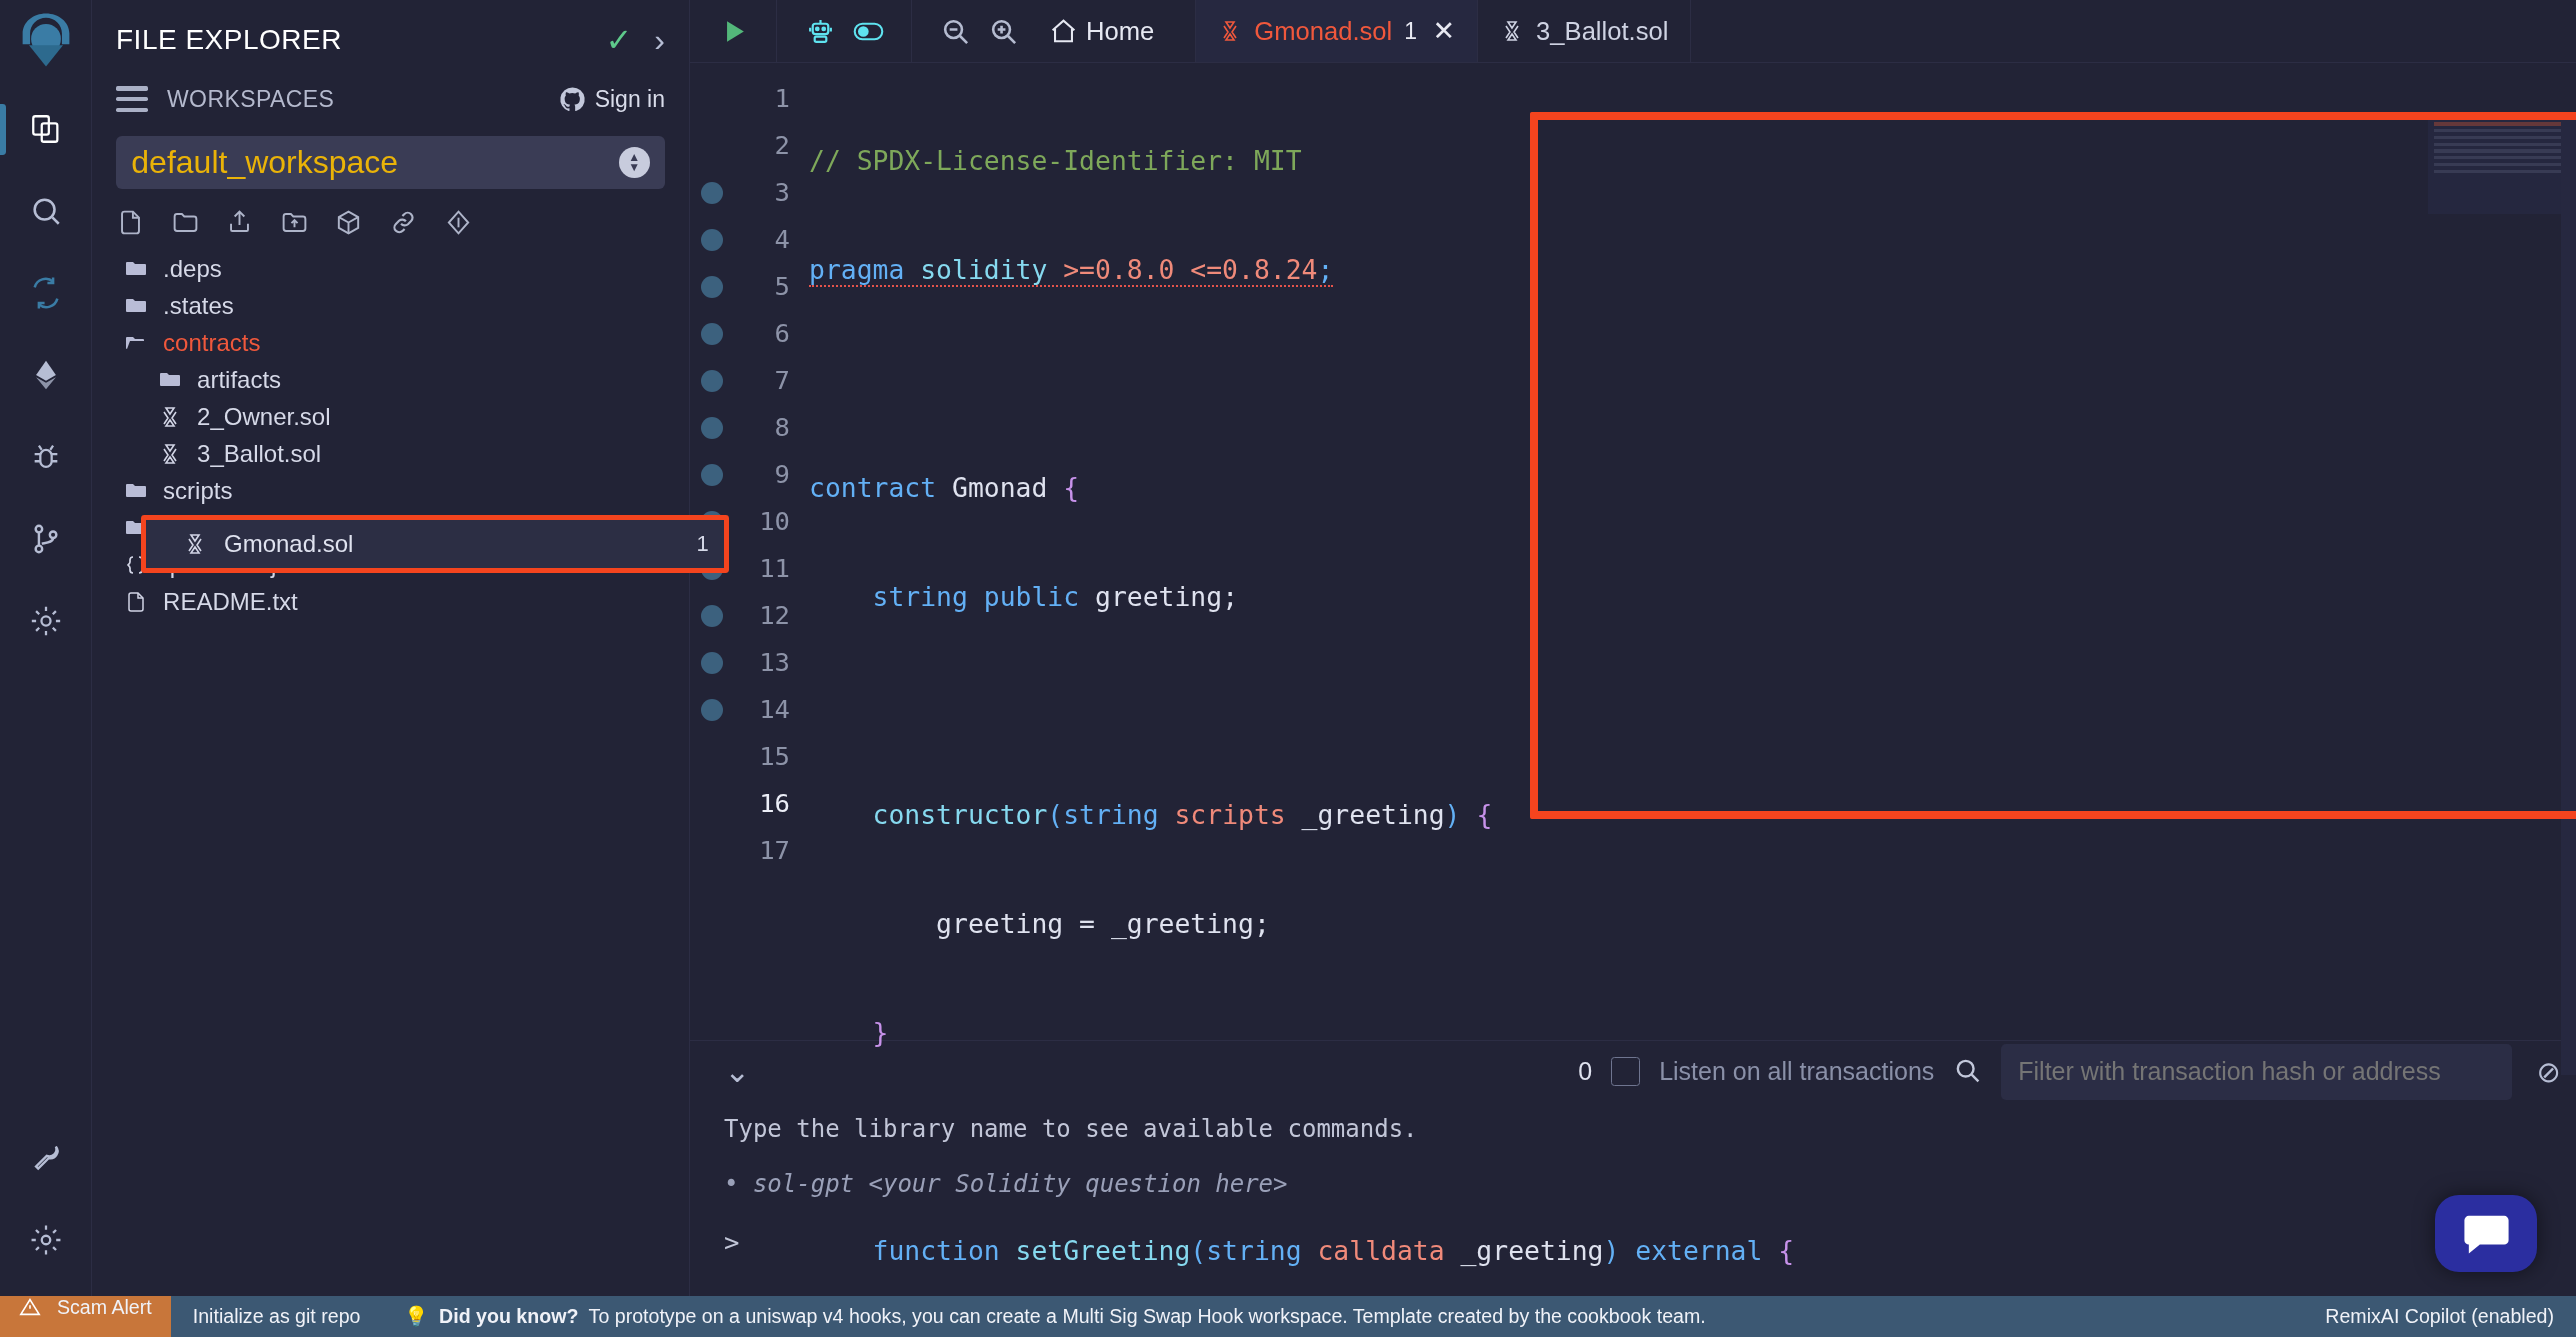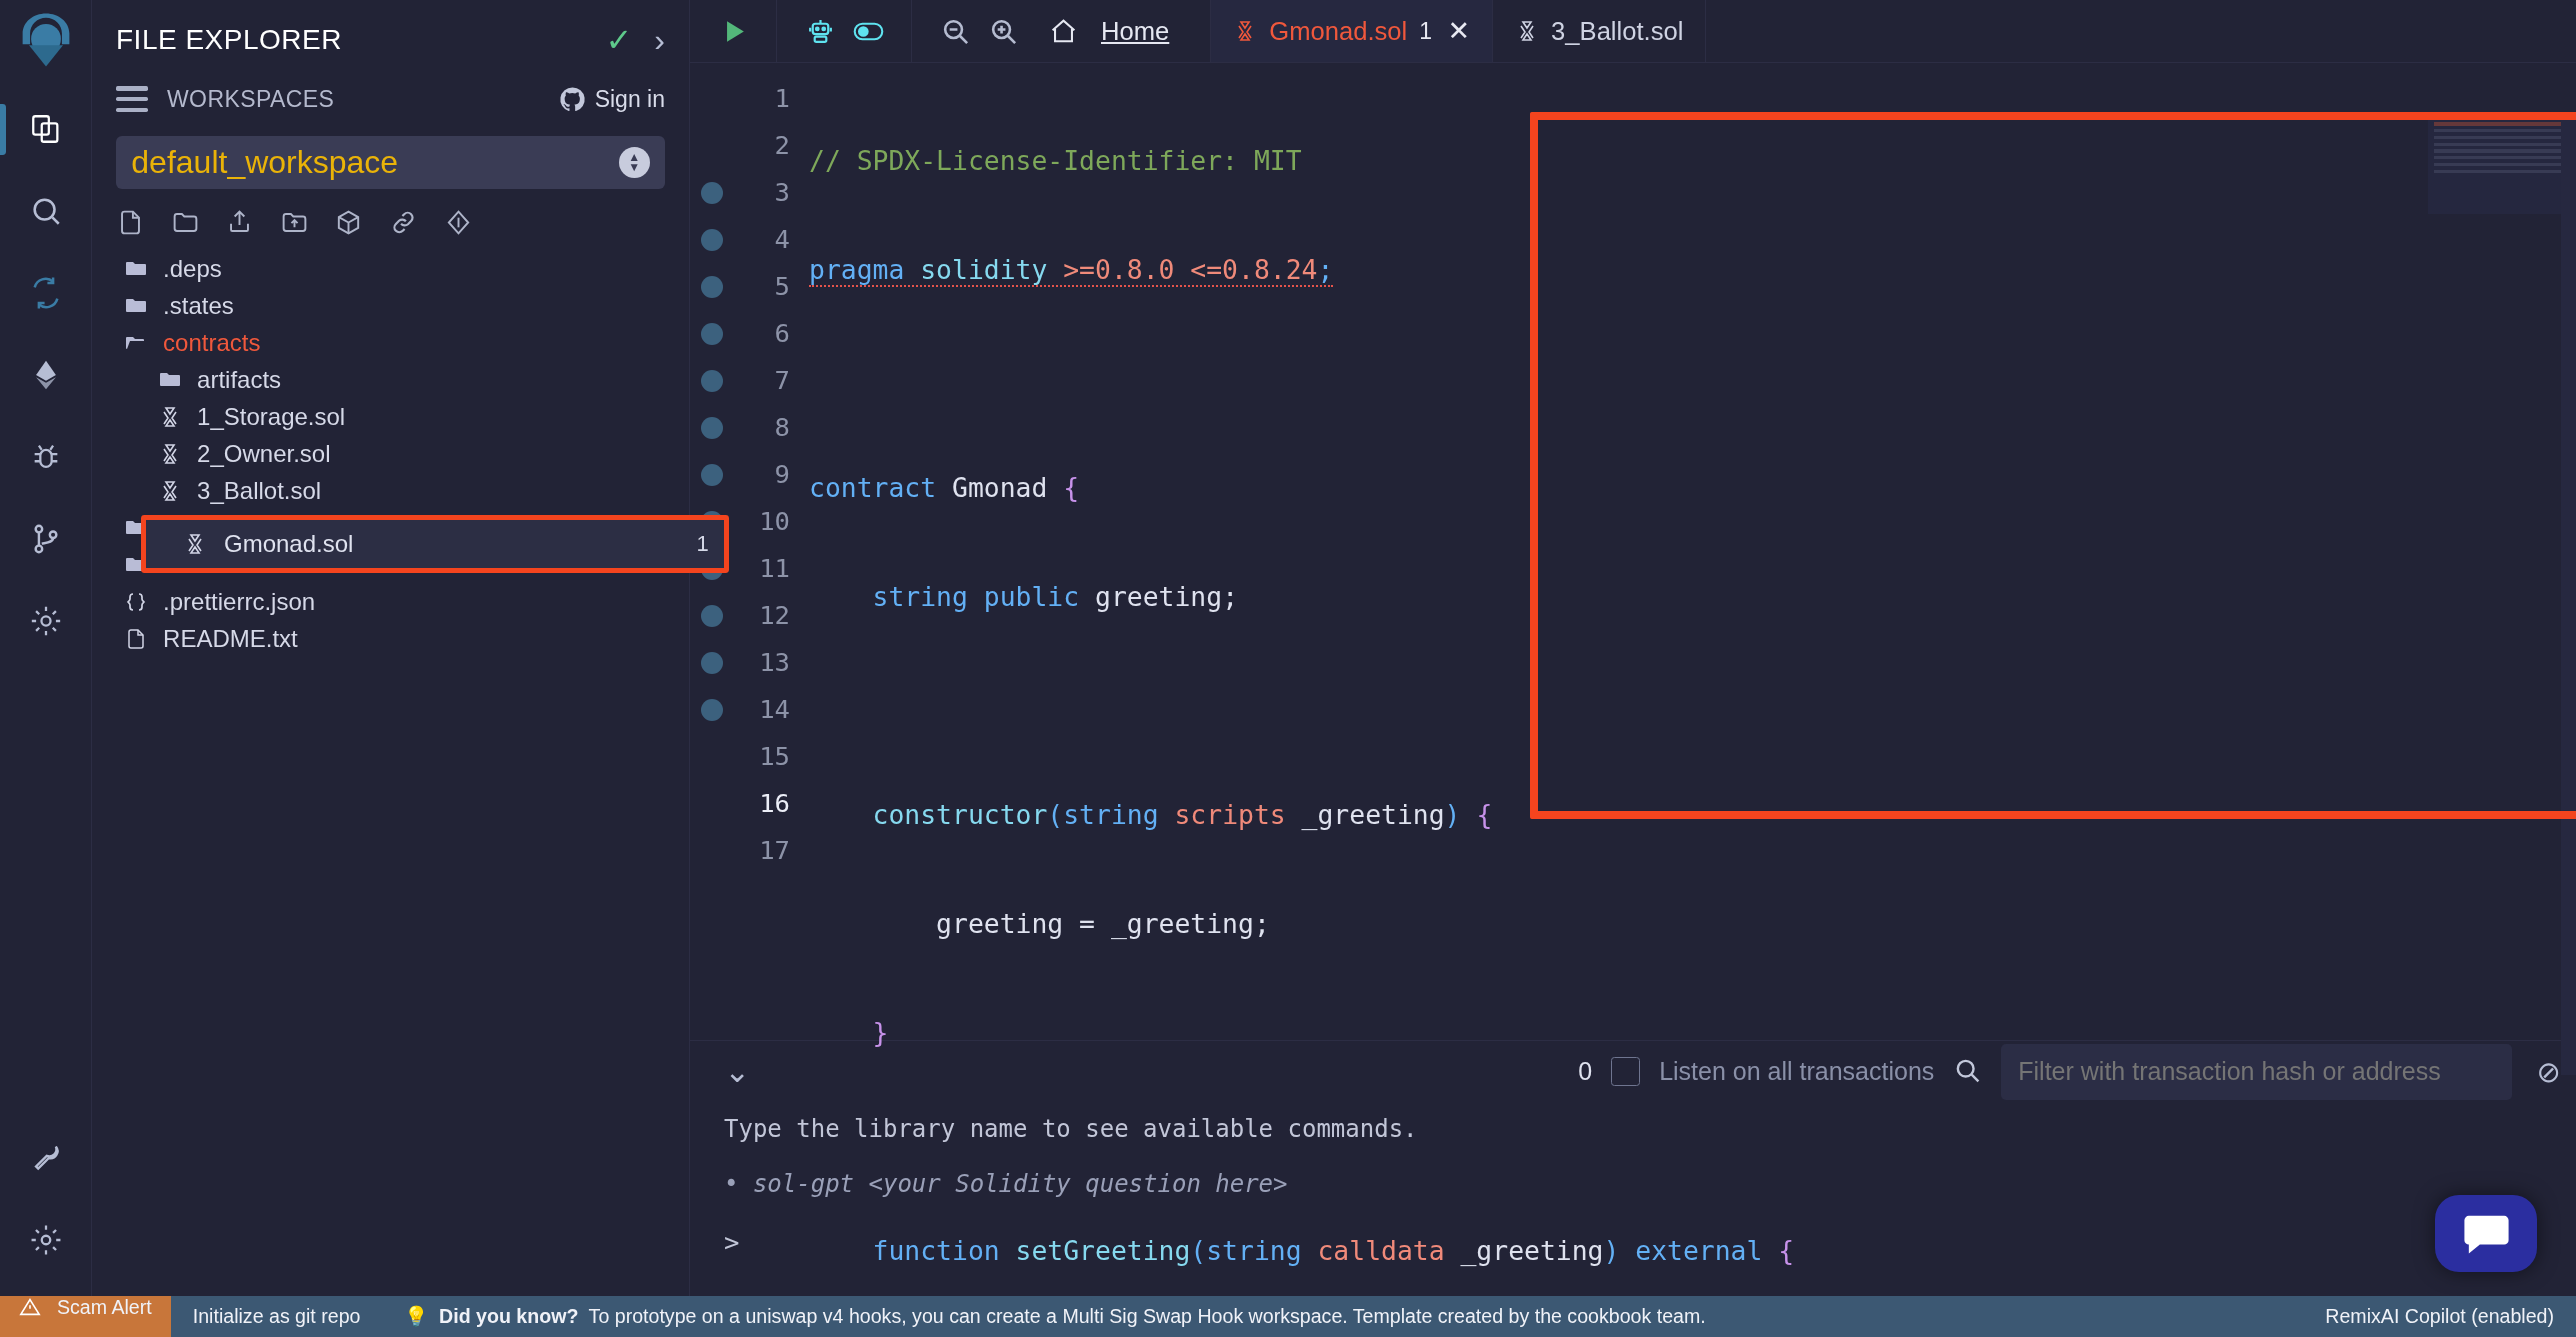--- a/index.html
+++ b/index.html
@@ -86,21 +86,21 @@
   
   .main { flex: 1; display: flex; flex-direction: column; min-width: 0; background: #222336; }
 
   .toolbar { height: 63px; display: flex; align-items: stretch; border-bottom: 0.9px solid #2c2d44; }
   .tb-group { display: flex; align-items: center; padding: 0 19px; border-right: 0.9px solid #2c2d44; }
   .tb-btn { width: 48px; height: 100%; display: flex; align-items: center; justify-content: center; cursor: pointer; }
   .tb-btn svg { width: 31px; height: 31px; }
   .play { color: #53b77a; }
   .aicyan { color: #5fe3f0; }
   .tb-icon-gray { color: #b5bbd0; }
-  .home-item { display: flex; align-items: flex-start; gap: 23px; color: #e6e8f2; font-size: 25.6px; padding: 0 22px; text-decoration: underline; }
+  .home-item { display: flex; align-items: flex-start; gap: 8px; color: #e6e8f2; font-size: 25.6px; padding: 0 22px; }
 
   .tabs { display: flex; align-items: stretch; flex: 1; }
   .tab {
     display: flex; align-items: center; gap: 12px; padding: 0 22px; font-size: 25.6px;
     color: #cfd3e3; border-right: 0.9px solid #2c2d44; cursor: pointer;
   }
   .tab.active { color: #f0583c; background: #262840; }
   .tab .count { color: #e8e9f2; font-size: 23px; }
   .tab .close { color: #e8e9f2; font-size: 27px; margin-left: 3.4px; }
   .tab svg { width: 24px; height: 24px; }
@@ -359,28 +359,20 @@
             </span>
           <span class="tree-label">contracts</span>
         </div>
         <div class="tree-row depth2">
           <span class="tree-ico">
               <svg viewBox="0 0 24 24">
                 <path class="folder-fill" d="M2 6a1 1 0 0 1 1-1h6l2 2h10a1 1 0 0 1 1 1v9a1 1 0 0 1-1 1H3a1 1 0 0 1-1-1z"></path>
               </svg>
             </span>
           <span class="tree-label">artifacts</span>
-        </div>
-        <div class="tree-row depth2">
-          <span class="tree-ico">
-              <svg viewBox="0 0 24 24" fill="none" stroke="#d2d5e6" stroke-width="1.6">
-                <path d="M8 3h8l-4 6zM8 21h8l-4-6zM6 7l4 6-4 6M18 7l-4 6 4 6"></path>
-              </svg>
-            </span>
-          <span class="tree-label">1_Storage.sol</span>
         </div>
         <div class="tree-row depth2">
           <span class="tree-ico">
               <svg viewBox="0 0 24 24" fill="none" stroke="#d2d5e6" stroke-width="1.6">
                 <path d="M8 3h8l-4 6zM8 21h8l-4-6zM6 7l4 6-4 6M18 7l-4 6 4 6"></path>
               </svg>
             </span>
           <span class="tree-label">2_Owner.sol</span>
         </div>
         <div class="tree-row depth2">

